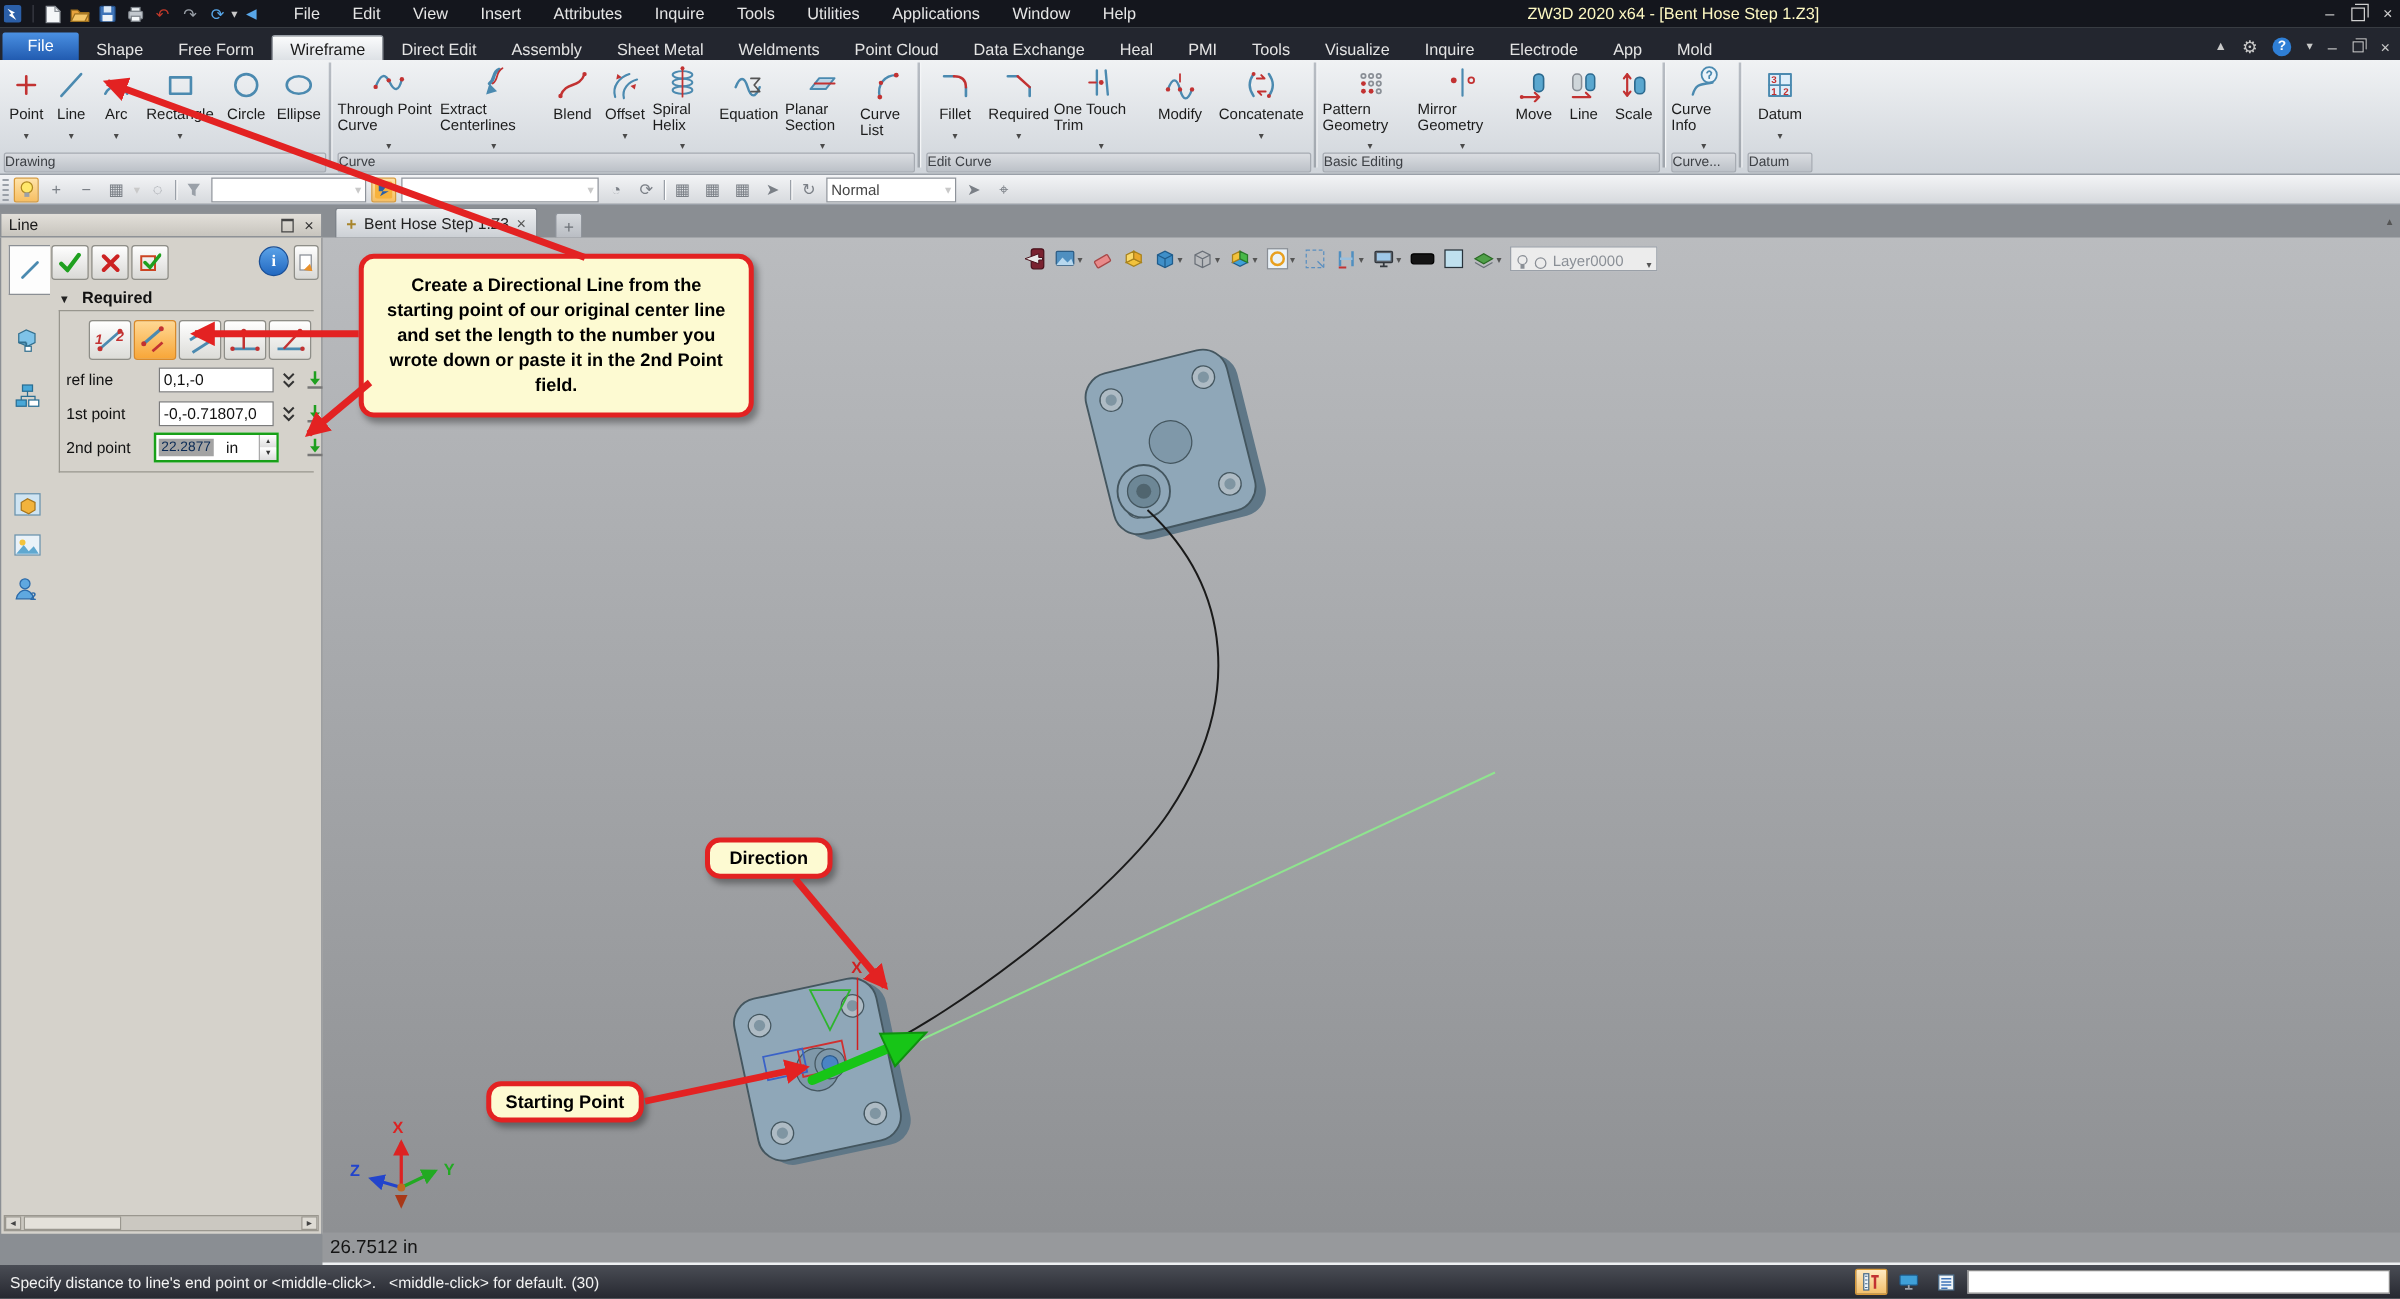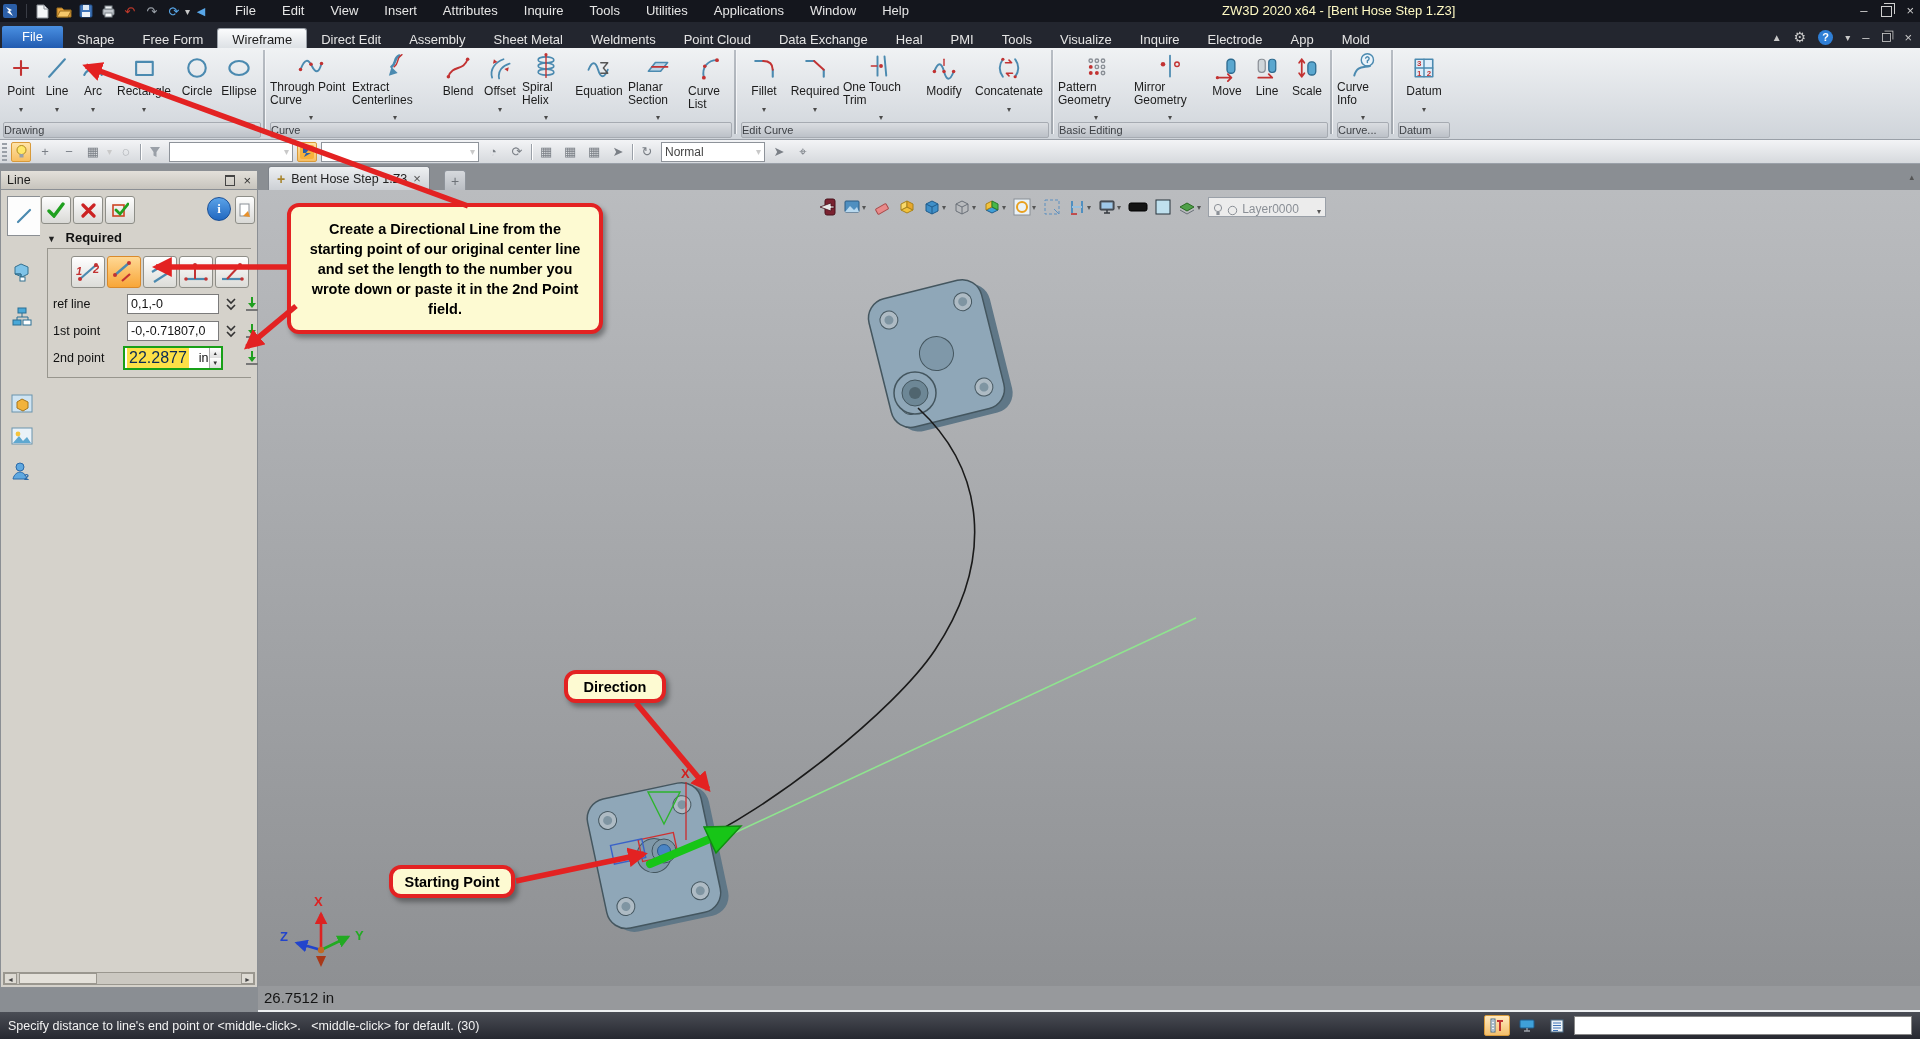--- a/index.html
+++ b/index.html
@@ -77,21 +77,21 @@
   .tbtn{position:absolute;top:66px;width:34px;height:32px;background:linear-gradient(#ffffff,#dcdcd8);
         border:1px solid #8e8e88;border-radius:3px;display:flex;align-items:center;justify-content:center;box-sizing:border-box}
   .tbtn-sel{background:linear-gradient(#ffd894,#f8a638);border:1px solid #d98a2b}
   .frow-label{position:absolute;left:52px;font-size:12.5px;color:#111;line-height:20px}
   .finput{position:absolute;left:126px;width:92px;height:20px;background:#fff;border:1px solid #7b7b7b;
           font-size:12.5px;color:#111;display:flex;align-items:center;padding:0 3px;box-sizing:border-box}
   .chev2{position:absolute;left:222px;width:16px;height:20px;display:flex;align-items:center;justify-content:center}
   .pickico{position:absolute;left:243px;width:15px;height:20px;display:flex;align-items:center;justify-content:center}
   .fld2-wrap{position:absolute;left:122px;width:100px;height:24px;border:2px solid #18a018;background:#fff;
              display:flex;align-items:center;box-sizing:border-box}
-  .fld2-val{background:#fde047;color:#0a2a55;font-size:16px;padding:1px 2px;margin-left:2px}
+  .fld2-val{background:#a3a3a3;color:#0a2a55;font-size:11px;padding:1px 2px;margin-left:2px}
   .fld2-unit{font-size:12.5px;color:#111;margin-left:10px}
   .spinner{margin-left:auto;display:flex;flex-direction:column;width:13px;border-left:1px solid #aaa}
   .spin{height:10px;font-size:6px;line-height:10px;text-align:center;color:#333;background:linear-gradient(#fff,#ddd)}
   .pscroll{position:absolute;left:2px;top:782px;width:252px;height:13px;background:#cbc8c1;border:1px solid #9a978f;
            display:flex;align-items:center;box-sizing:border-box}
   .pscroll .arr{width:13px;height:11px;background:#dedbd4;border:1px solid #9a978f;font-size:7px;line-height:11px;
                 text-align:center;color:#444;box-sizing:border-box}
   .pscroll .thumb{width:78px;height:11px;background:#e4e1da;border:1px solid #9a978f;margin-left:2px;box-sizing:border-box}
   
   .doc-tabs{position:absolute;left:258px;top:166px;right:0;height:24px;z-index:15}

